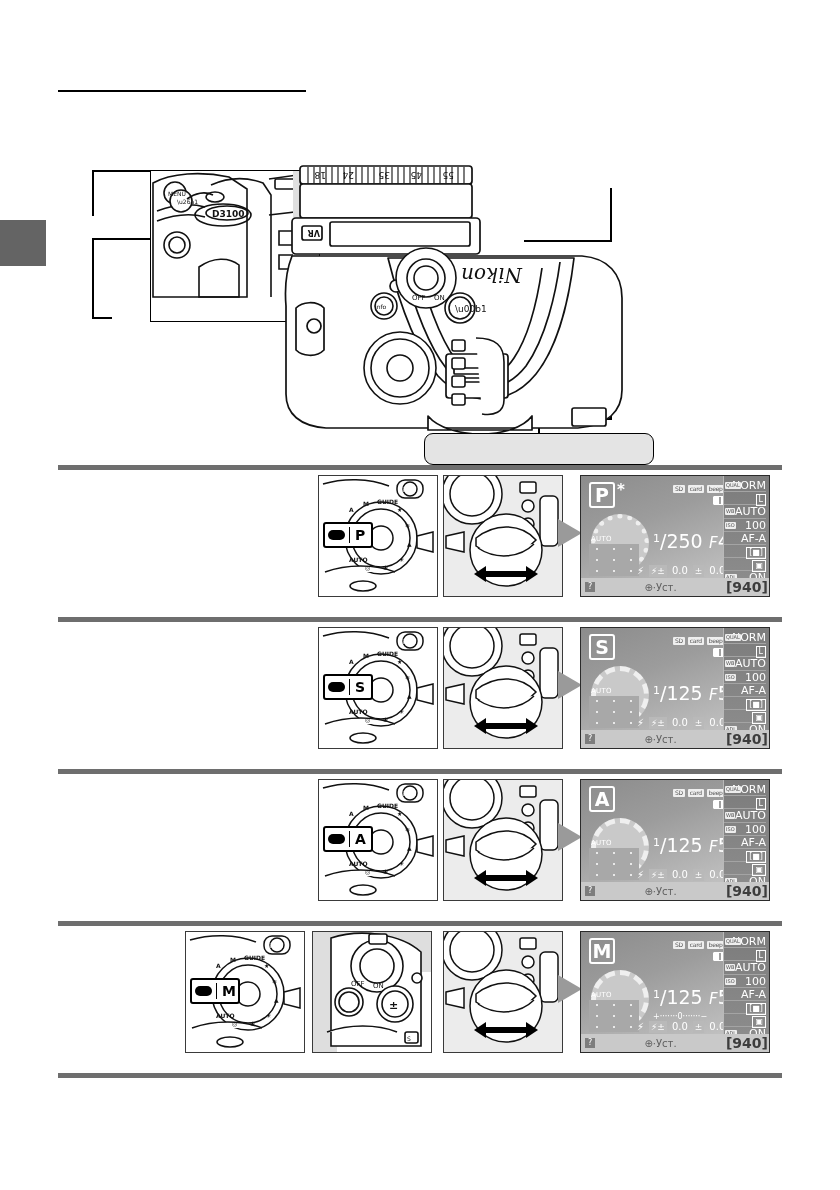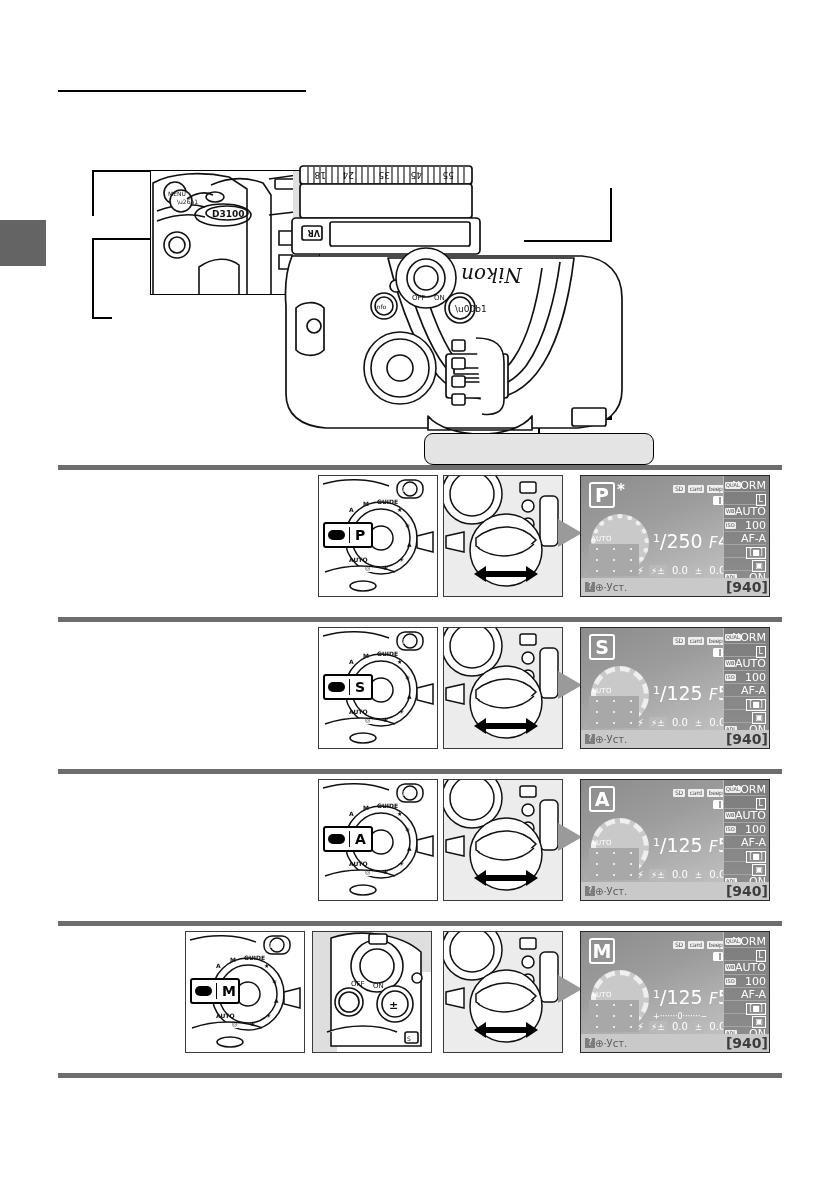--- a/index.html
+++ b/index.html
@@ -24,21 +24,21 @@
   }
 
   
   .hero { position:absolute; left:58px; top:150px; width:724px; height:305px; }
 
   
   .leader { position:absolute; background:#000; }
 
   
   .inset {
-    position:absolute; left:92px; top:20px; width:170px; height:125px;
+    position:absolute; left:92px; top:20px; width:170px; height:152px;
     border:1.6px solid #000; background:#fff; overflow:hidden;
   }
   .inset-shade { position:absolute; right:0; top:0; width:26px; height:100%; background:#e0e0e0; }
 
   
   .caption-box {
     position:absolute; left:366px; top:283px; width:230px; height:32px;
     background:#e4e4e4; border:1.6px solid #000; border-radius:9px;
   }
 
@@ -157,21 +157,21 @@
     position:absolute; left:10px; bottom:53px; font-size:7px; color:#fff; letter-spacing:0.3px;
   }
   .lcd-footer {
     position:absolute; left:0; right:0; bottom:0; height:18px;
     background:#c9c9c9; color:#fff; display:flex; align-items:center;
   }
   .lcd-help {
     margin-left:4px; width:10px; height:10px; background:#7d7d7d; color:#fff;
     font-size:8px; line-height:10px; text-align:center;
   }
-  .lcd-footer-mid { flex:1; text-align:left; font-size:10px; color:#5d5d5d; }
+  .lcd-footer-mid { flex:1; text-align:center; font-size:10px; color:#5d5d5d; }
   .lcd-shots { font-size:14px; color:#3d3d3d; font-weight:bold; margin-right:1px; }
 
   
   svg { display:block; }
 </style>
 </head>
 <body>
 
 <div class="page">
 

